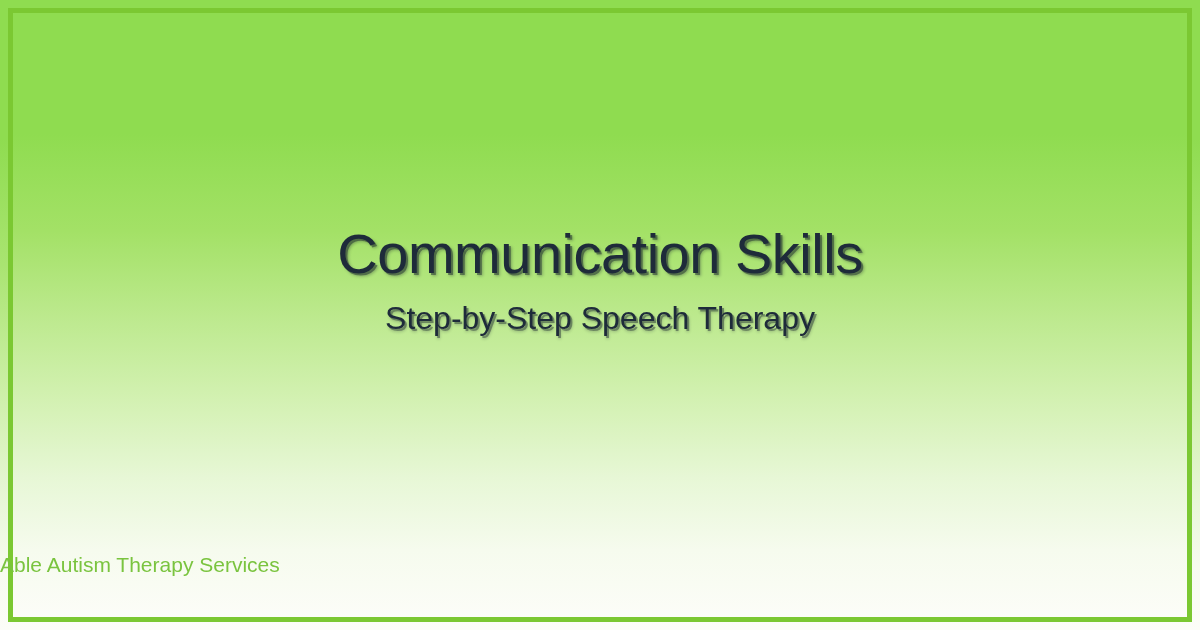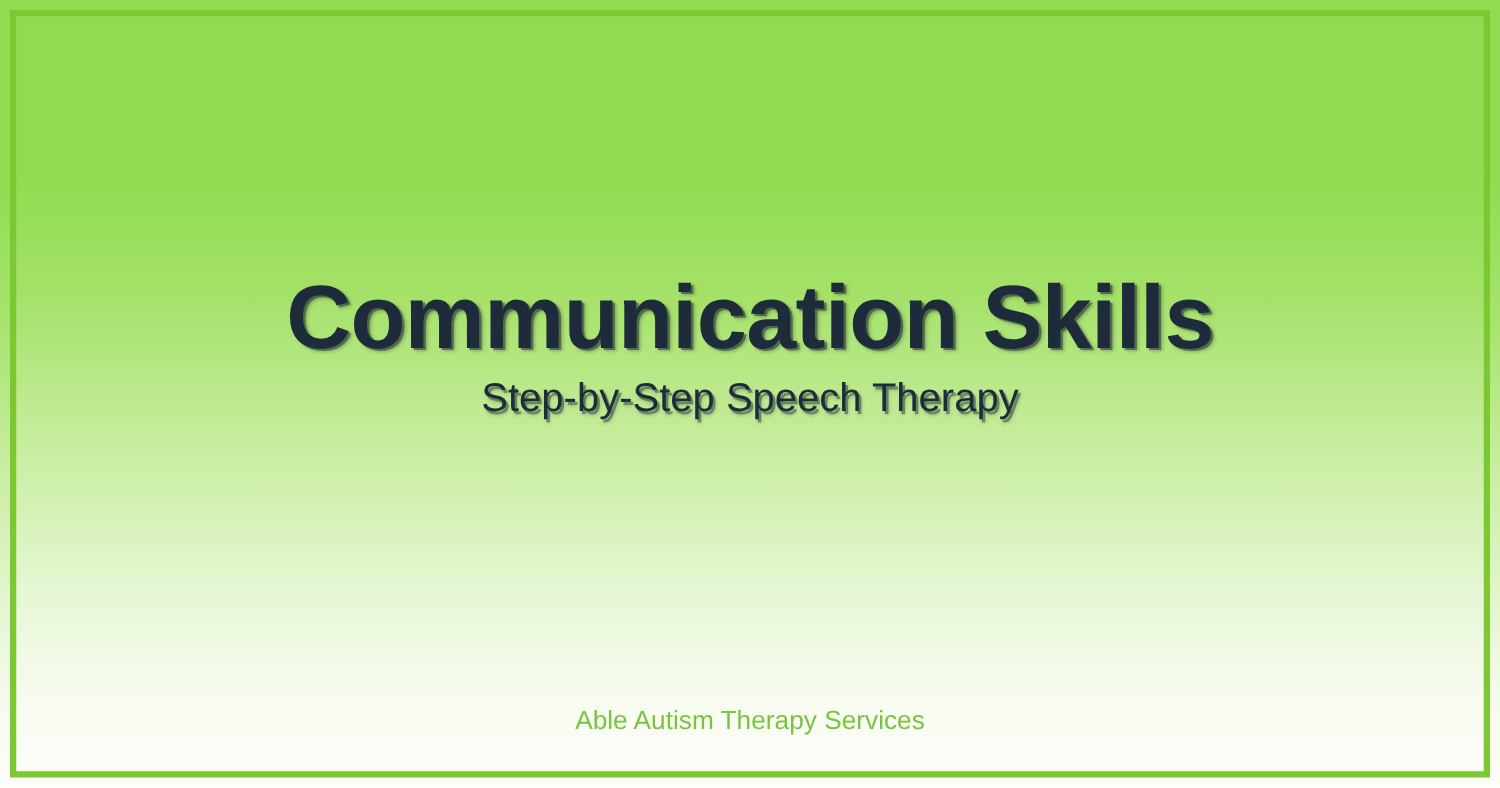--- a/index.html
+++ b/index.html
@@ -69,22 +69,22 @@
     position: absolute;
     left: 0;
     right: 0;
     top: 212px;
     text-align: center;
   }
 
   .title {
     margin: 0;
     font-family: "Liberation Sans", sans-serif;
-    font-weight: 700;
-    font-size: 72px;
+    font-weight: 400;
+    font-size: 56px;
     line-height: 84px;
     letter-spacing: -0.5px;
     color: #1E2B3A;
     text-shadow: 2px 2px 0 rgba(20,30,42,0.45),
                  3px 3px 3px rgba(20,30,42,0.30);
     white-space: nowrap;
   }
 
   .subtitle {
     margin: 0;
@@ -98,22 +98,22 @@
     text-shadow: 2px 2px 0 rgba(20,30,42,0.40),
                  2px 3px 3px rgba(20,30,42,0.25);
     white-space: nowrap;
   }
 
   
   .footer {
     position: absolute;
     left: 0;
     right: 0;
-    top: 564px;
-    text-align: center;
+    top: 552px;
+    text-align: left;
   }
 
   .brand {
     margin: 0;
     font-family: "Liberation Sans", sans-serif;
     font-weight: 400;
     font-size: 21px;
     line-height: 26px;
     color: #7AC43F;
     white-space: nowrap;

